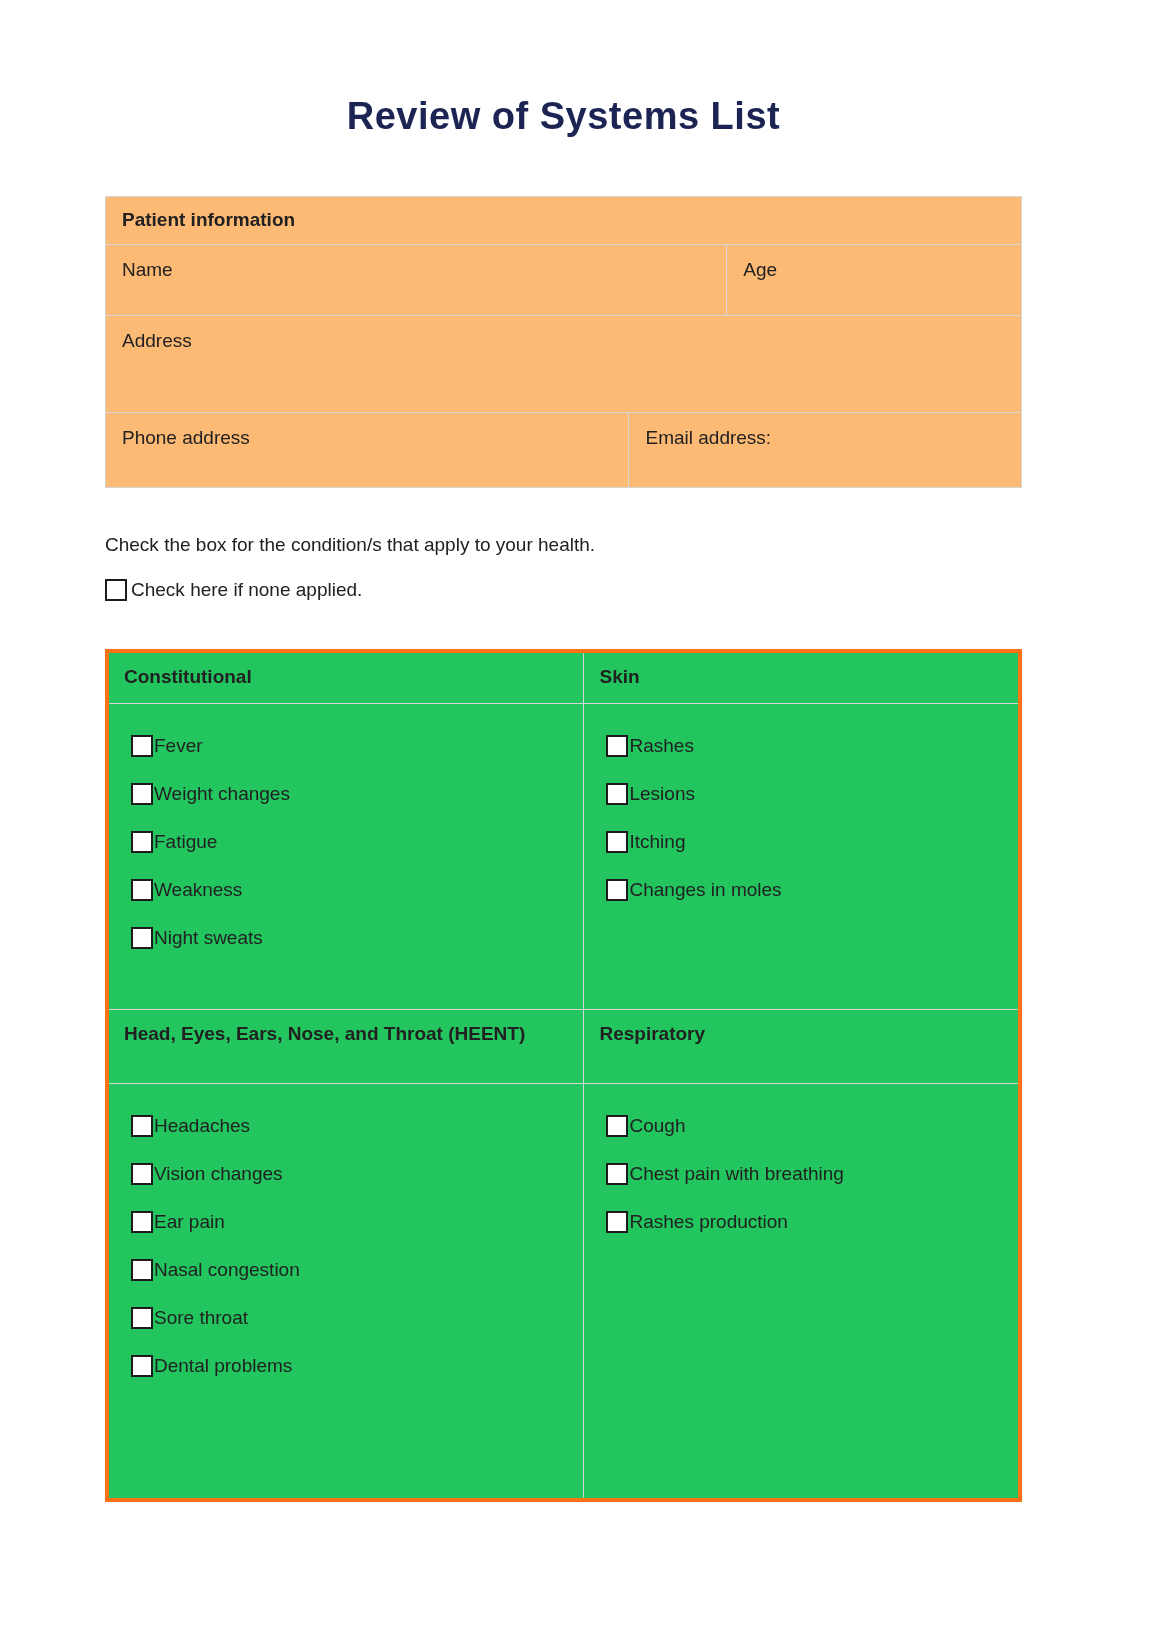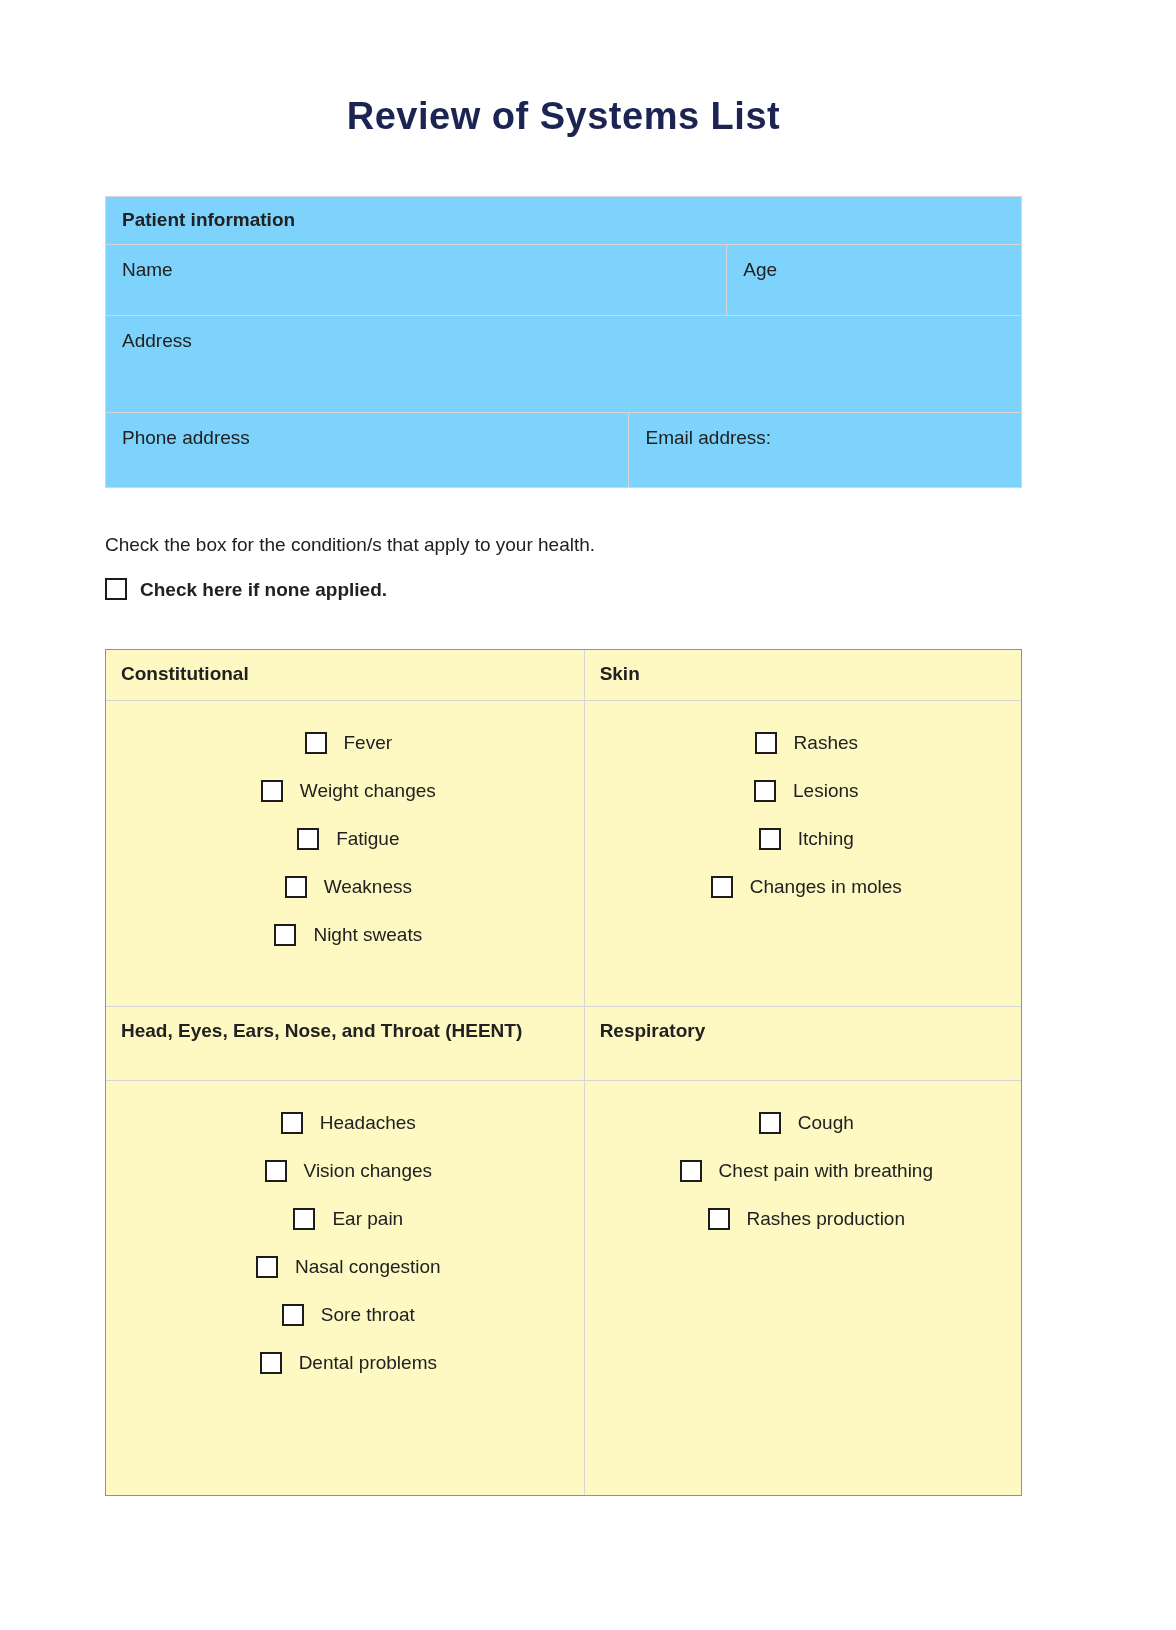--- a/index.html
+++ b/index.html
@@ -22,21 +22,21 @@
     font-weight: bold;
     text-align: center;
     color: #1b2452;
     letter-spacing: 0.5px;
   }
 
   
   .pi-table {
     margin-top: 57px;
     border: 1px solid #d6d6d6;
-    background: #7dd3fc;
+    background: #fdba74;
   }
   .pi-header {
     padding: 12px 16px 13px 16px;
     font-size: 19px;
     font-weight: bold;
     min-height: 46px;
   }
   .pi-row { display: flex; border-top: 1px solid #d6d6d6; }
   .pi-cell {
     padding: 13px 16px;
@@ -54,61 +54,60 @@
 
   
   .instruction {
     margin-top: 44px;
     font-size: 19px;
     line-height: 25px;
   }
   .none-row {
     margin-top: 21px;
     display: flex;
-    gap: 13px;
-    font-weight: bold;
+    align-items: center;
+    gap: 4px;
   }
 
   .cb {
     display: inline-block;
     width: 22px;
     height: 22px;
     min-width: 22px;
     border: 2px solid #1c1c1c;
     background: #ffffff;
   }
   .cb-label { font-size: 19px; line-height: 24px; }
 
   
   .cond-table {
     margin-top: 47px;
-    border: 1px solid #f97316;
-    background: #fef9c3;
+    border: 4px solid #f97316;
+    background: #22c55e;
   }
   .cond-row { display: flex; }
   .cond-row + .cond-row { border-top: 1px solid #d6d6d6; }
   .cond-cell { width: 52.2%; }
   .cond-cell + .cond-cell { width: 47.8%; border-left: 1px solid #d6d6d6; }
   .cond-head {
     padding: 12px 15px 13px 15px;
     font-size: 19px;
     line-height: 24px;
     font-weight: bold;
   }
   .head-row-1 .cond-cell { min-height: 50px; }
   .head-row-2 .cond-cell { min-height: 73px; }
   .check-cell { padding: 18px 15px 0 22px; }
   .body-row-1 .cond-cell { min-height: 305px; }
   .body-row-2 .cond-cell { min-height: 414px; }
   .check-item {
     display: flex;
     align-items: center;
-    gap: 17px;
+    gap: 1px;
     height: 48px;
-    justify-content: center;
   }
 </style>
 </head>
 <body>
 
 <div class="page">
   <div class="content">
 
     <h1 class="doc-title">Review of Systems List</h1>
 

